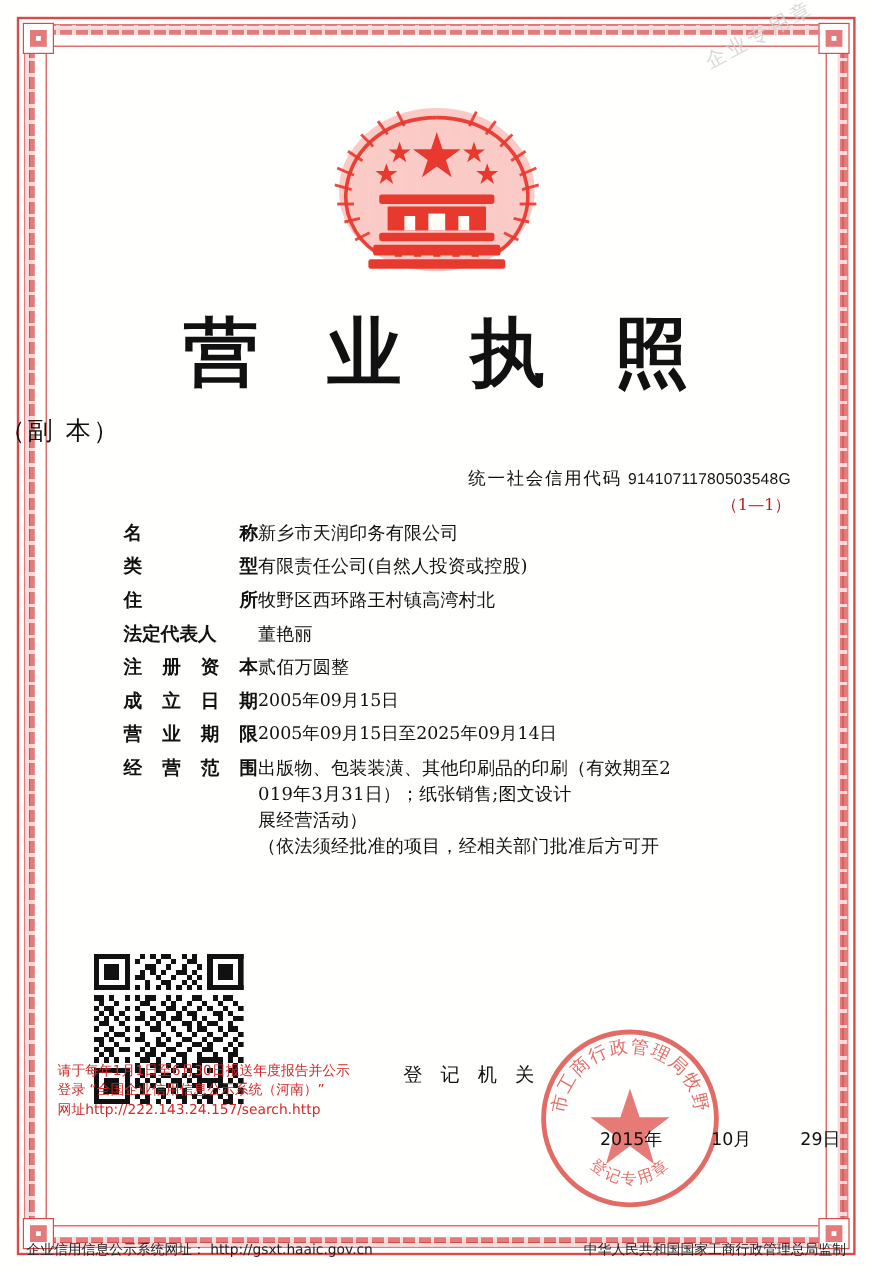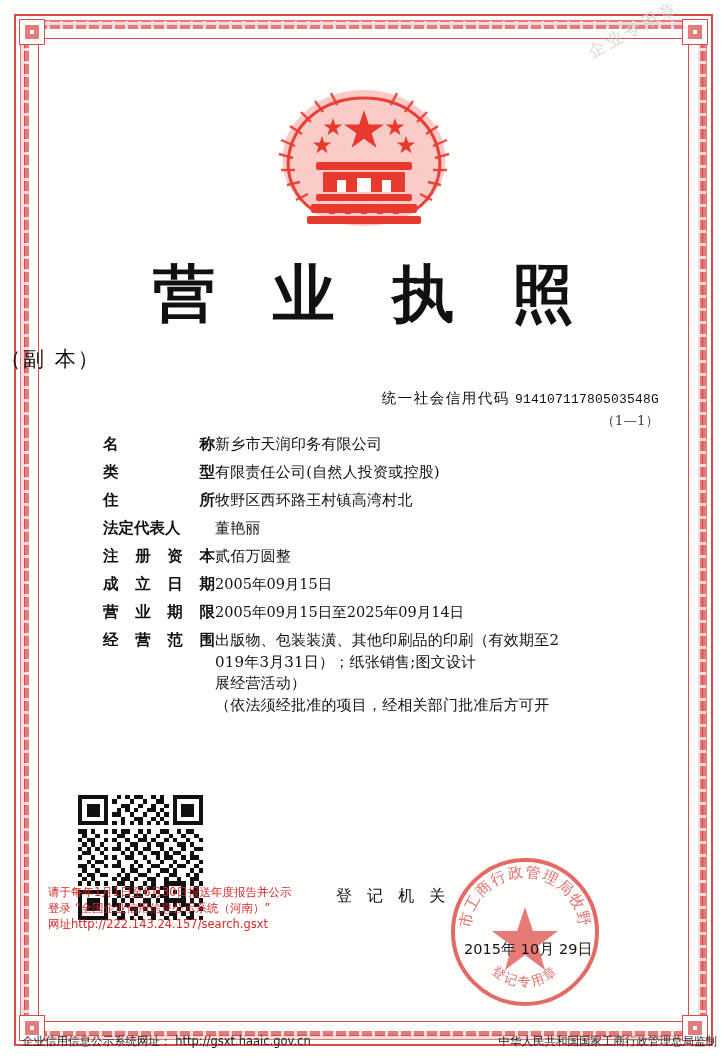--- a/index.html
+++ b/index.html
@@ -128,30 +128,30 @@
     font-size: 14.5px;
     color: #111;
     letter-spacing: .5px;
     white-space: nowrap;
   }
   .code-line .label {
     font-family: "DejaVu Serif", serif;
     letter-spacing: 1.5px;
   }
   .code-line .value {
-    font-family: Liberation Mono, monospace;
+    font-family: Liberation Sans, sans-serif;
     font-size: 13px;
     letter-spacing: .2px;
   }
   .page-no {
     position: absolute;
     top: 412px;
     right: 68px;
     font-size: 13.5px;
-    color: #404040;
+    color: #b91c1c;
     font-family: "DejaVu Serif", serif;
   }
 
   
   .fields {
     position: absolute;
     left: 103px;
     top: 434px;
     width: 530px;
   }
@@ -220,21 +220,21 @@
   }
   .reg-date {
     position: absolute;
     left: 464px;
     top: 940px;
     font-family: "DejaVu Serif", serif;
     font-size: 15px;
     color: #111;
     white-space: nowrap;
   }
-  .reg-date .n { font-family: "DejaVu Sans", sans-serif; font-size: 14.5px; }
+  .reg-date .n { font-family: "DejaVu Sans", sans-serif; font-size: 14.5px; margin-left: 36px; }
 
   
   .seal {
     position: absolute;
     left: 448px;
     top: 855px;
     width: 154px;
     height: 154px;
     opacity: .72;
   }
@@ -249,21 +249,21 @@
     font-size: 11.5px;
     color: #222;
   }
   .footer .left {
     position: absolute;
     left: 22px; top: 0;
     white-space: nowrap;
   }
   .footer .right {
     position: absolute;
-    right: 10px; top: 0;
+    right: 22px; top: 0;
     white-space: nowrap;
     margin-left: 18px;
   }
 
   
   .watermark {
     position: absolute;
     right: 22px;
     top: 18px;
     width: 120px;
@@ -703,21 +703,21 @@
           <rect x="22" y="28" width="1" height="1"></rect>
         <rect x="25" y="28" width="2" height="1"></rect>
           <rect x="28" y="28" width="1" height="1"></rect>
       </g>
     </svg>
   </div>
 
   <div class="qr-note">
     <span class="ln">请于每年1月1日至6月30日报送年度报告并公示</span>
     <span class="ln">登录 “全国企业信用信息公示系统（河南）”</span>
-    <span class="ln">网址http://222.143.24.157/search.gsxt</span>
+    <span class="ln">网址http://222.143.24.157/search.http</span>
   </div>
 
   <div class="registry">登 记 机 关</div>
 
   <div class="seal">
     <svg viewBox="0 0 154 154" width="154" height="154" aria-hidden="true">
       <defs>
         <path id="sealArcTop" d="M 22,77 A 55,55 0 0 1 132,77"></path>
         <path id="sealArcBottom" d="M 37,108 A 46,46 0 0 0 117,108"></path>
       </defs>

